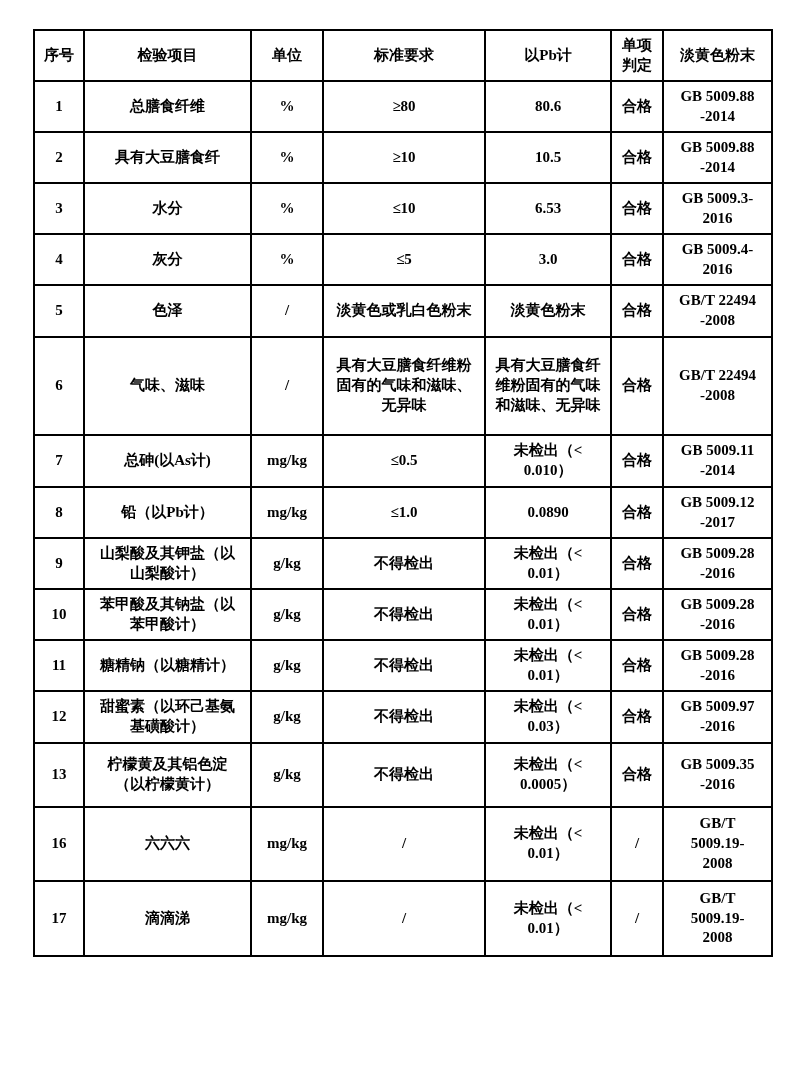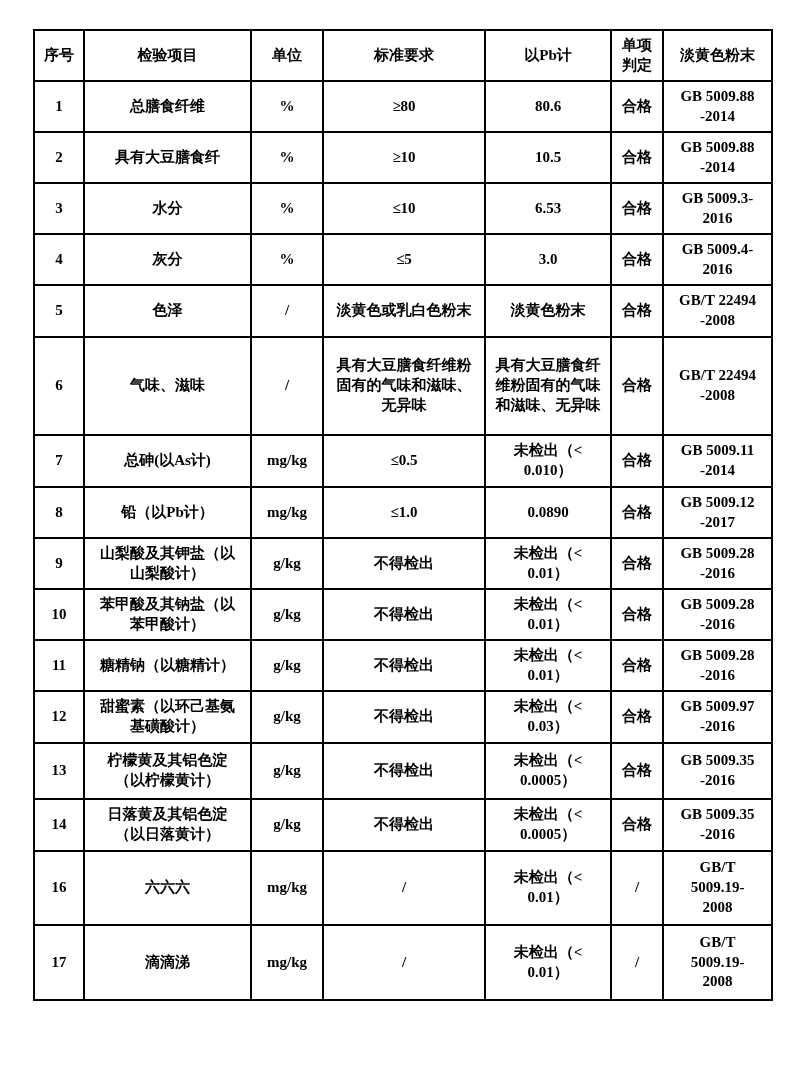--- a/index.html
+++ b/index.html
@@ -188,36 +188,24 @@
           <td>甜蜜素（以环己基氨
 基磺酸计）</td>
           <td>g/kg</td>
           <td>不得检出</td>
           <td>未检出（&lt;
 0.03）</td>
           <td>合格</td>
           <td>GB 5009.97
 -2016</td>
         </tr>
-        <tr style="height: 56px;">
+        <tr style="height: 64px;">
           <td>13</td>
           <td>柠檬黄及其铝色淀
 （以柠檬黄计）</td>
-          <td>g/kg</td>
-          <td>不得检出</td>
-          <td>未检出（&lt;
-0.0005）</td>
-          <td>合格</td>
-          <td>GB 5009.35
--2016</td>
-        </tr>
-        <tr style="height: 52px;">
-          <td>14</td>
-          <td>日落黄及其铝色淀
-（以日落黄计）</td>
           <td>g/kg</td>
           <td>不得检出</td>
           <td>未检出（&lt;
 0.0005）</td>
           <td>合格</td>
           <td>GB 5009.35
 -2016</td>
         </tr>
         <tr style="height: 74px;">
           <td>16</td>

